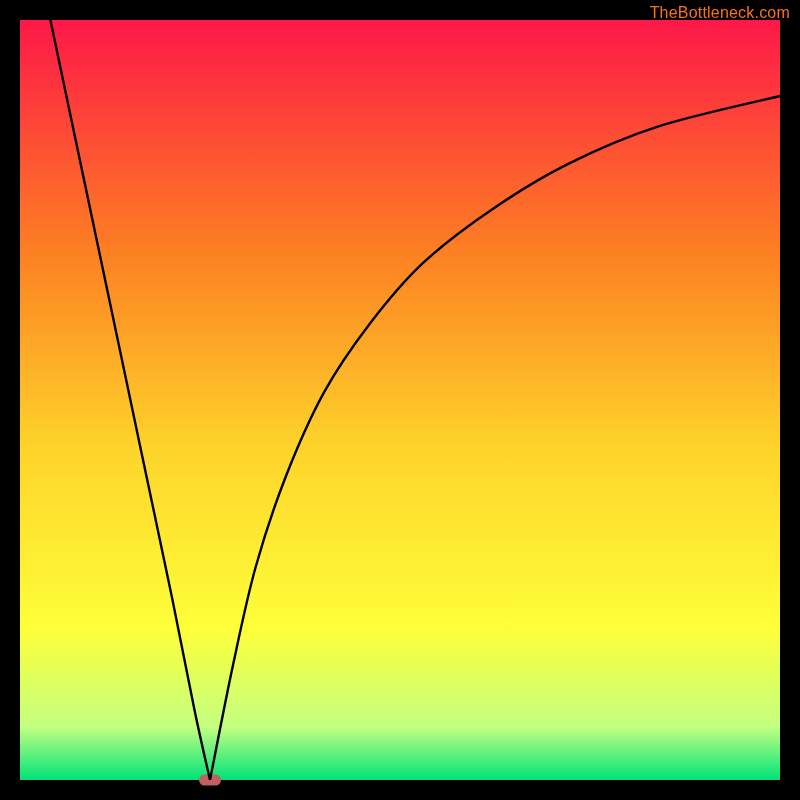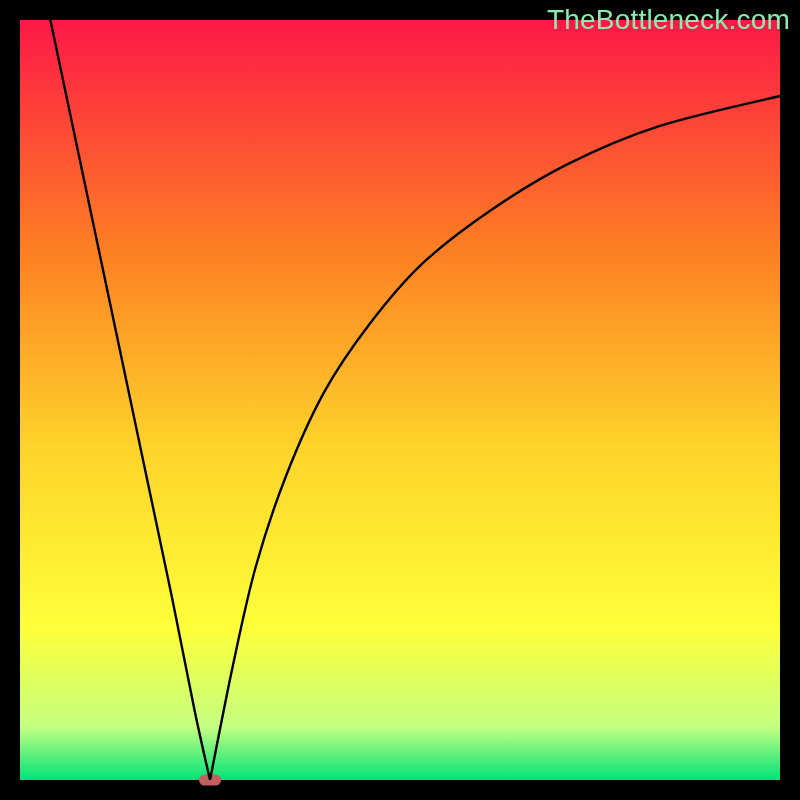--- a/index.html
+++ b/index.html
@@ -14,22 +14,22 @@
   .frame {
     position: relative;
     width: 800px;
     height: 800px;
     background: #000;
   }
   .watermark {
     position: absolute;
     top: 4px;
     right: 10px;
-    color: #86efac;
-    font-size: 28px;
+    color: #f97316;
+    font-size: 16px;
     font-weight: 500;
     letter-spacing: 0.2px;
     z-index: 20;
     user-select: none;
     margin-left: 32px;
   }
   .plot-bg {
     position: absolute;
     left: 20px;
     top: 20px;

